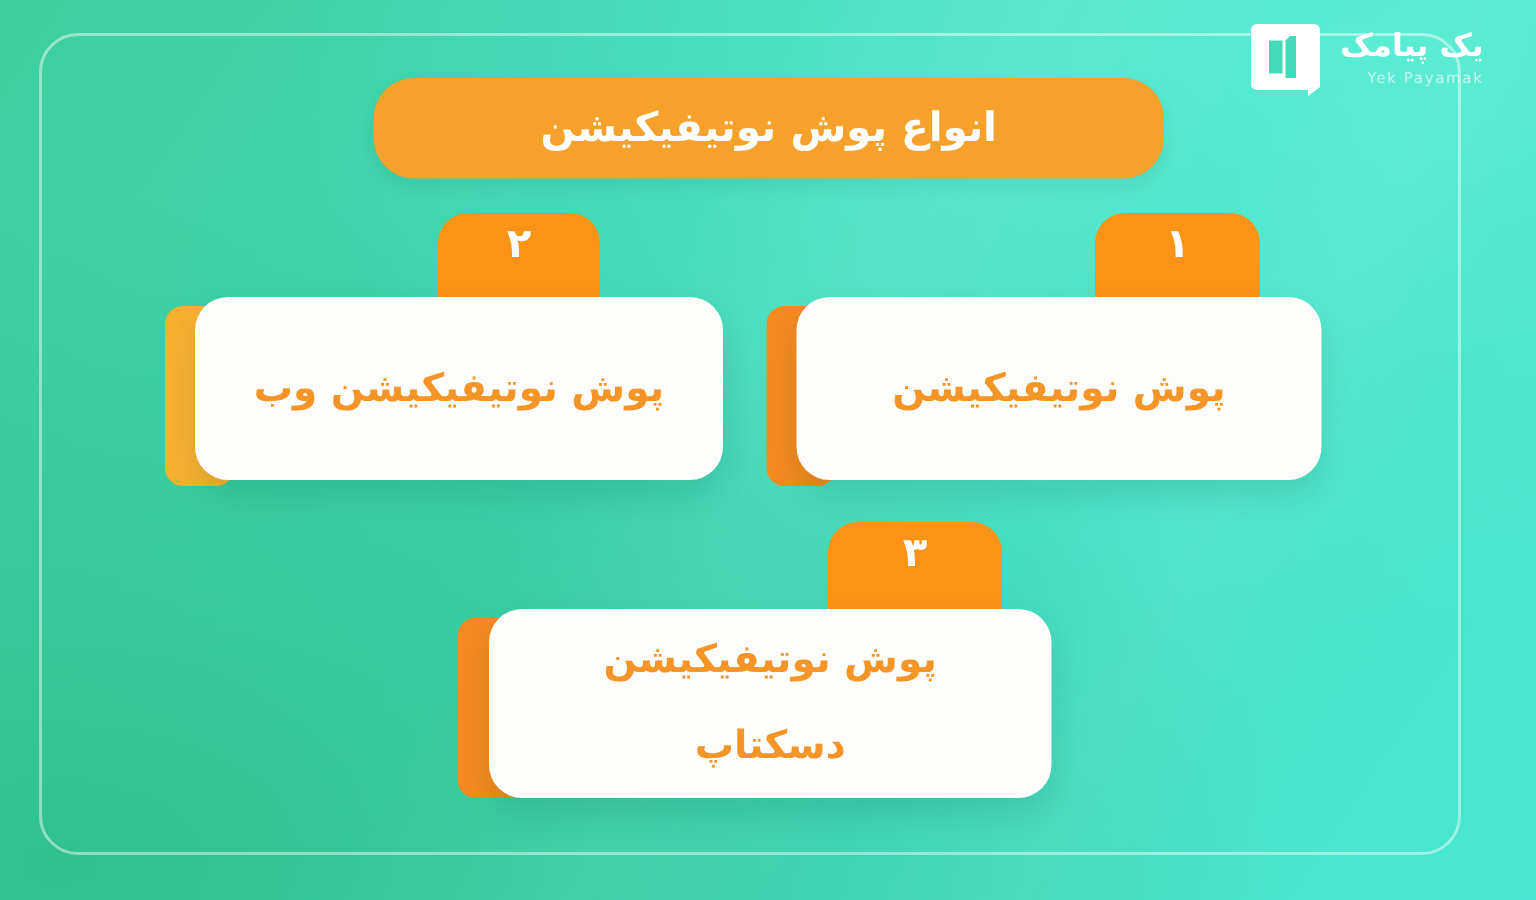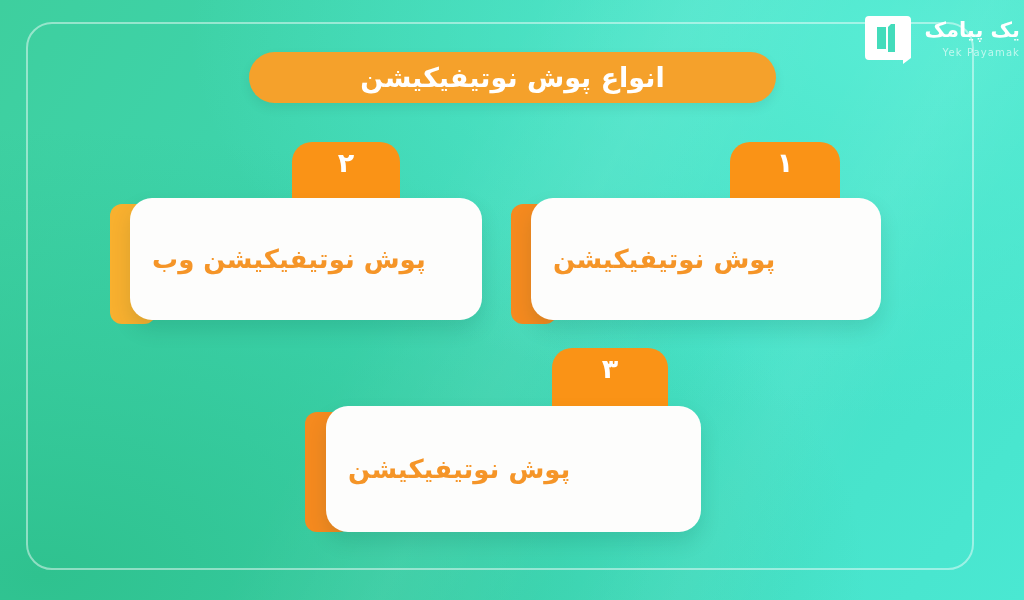--- a/index.html
+++ b/index.html
@@ -43,21 +43,21 @@
     border: 2px solid rgba(255,255,255,0.46);
     border-radius: 26px;
     box-sizing: border-box;
     pointer-events: none;
   }
 
   
   .logo {
     position: absolute;
     top: 14px;
-    right: 4px;
+    right: 35px;
     display: flex;
     align-items: center;
     gap: 13px;
     direction: rtl;
   }
   .logo-text {
     text-align: right;
     line-height: 1;
   }
   .logo-title {
@@ -79,21 +79,21 @@
     height: 50px;
     flex: 0 0 auto;
   }
 
   
   .title-banner {
     position: absolute;
     left: 249px;
     top: 52px;
     width: 527px;
-    height: 51px;
+    height: 67px;
     background: #f5a12b;
     border-radius: 27px;
     display: flex;
     align-items: center;
     justify-content: center;
     box-shadow: 0 5px 12px rgba(0,0,0,0.07);
   }
   .title-banner span {
     color: #ffffff;
     font-size: 27px;
@@ -126,21 +126,21 @@
   .side-tab {
     position: absolute;
     border-radius: 12px;
   }
   .card-body {
     position: absolute;
     background: #fdfdfc;
     border-radius: 22px;
     display: flex;
     flex-direction: column;
-    align-items: flex-end;
+    align-items: center;
     justify-content: center;
     box-shadow: 0 10px 20px rgba(0, 60, 45, 0.13);
     box-sizing: border-box;
     padding: 10px 22px;
     gap: 20px;
   }
   .card-line {
     color: #f59528;
     font-weight: bold;
     line-height: 1.42;
@@ -213,16 +213,17 @@
     </div>
   </div>
 
   <div class="card" id="card-desktop">
     <div class="badge">
       <span>۳</span>
     </div>
     <div class="side-tab"></div>
     <div class="card-body">
       <div class="card-line fa">پوش نوتیفیکیشن</div>
+      <div class="card-line fa">دسکتاپ</div>
     </div>
   </div>
 
 </div>
 
 </body></html>

